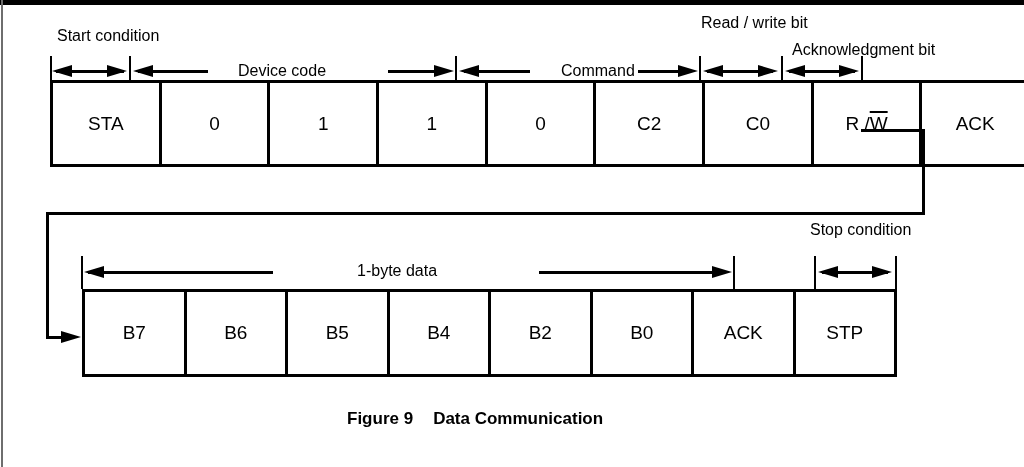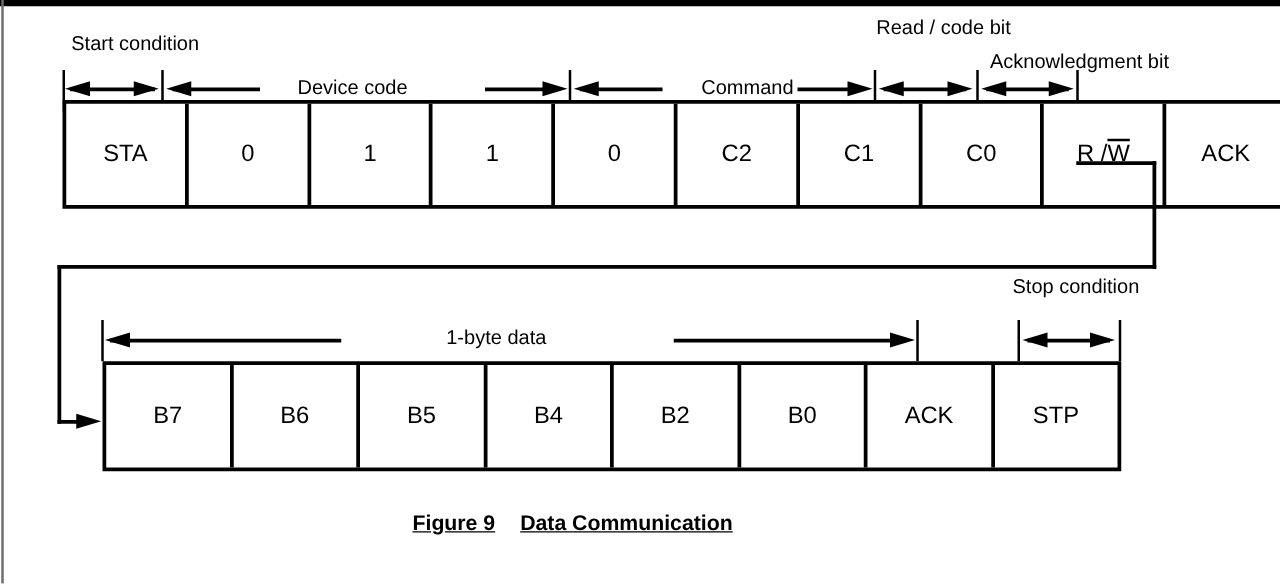--- a/index.html
+++ b/index.html
@@ -66,21 +66,21 @@
 </style>
 </head>
 <body>
 
 <div class="page">
 
   <div class="rule" style="left:0; top:0; width:1024px; height:5px;"></div>
   <div class="edge-rule" style="left:1px; top:0; width:2px; height:467px;"></div>
 
   <div class="lbl" style="left:57px; top:27px;">Start condition</div>
-  <div class="lbl" style="left:701px; top:14px;">Read / code bit</div>
+  <div class="lbl" style="left:701px; top:14px;">Read / write bit</div>
   <div class="lbl" style="left:792px; top:41px;">Acknowledgment bit</div>
   <div class="lbl" style="left:238px; top:62px;">Device code</div>
   <div class="lbl" style="left:537px; top:62px;margin-left:24px;">Command</div>
 
   <div class="tick" style="left:50px;  top:56px; height:34px;"></div>
   <div class="tick" style="left:129px; top:56px; height:34px;"></div>
   <div class="tick" style="left:455px; top:56px; height:34px;"></div>
   <div class="tick" style="left:699px; top:56px; height:34px;"></div>
   <div class="tick" style="left:781px; top:56px; height:34px;"></div>
   <div class="tick" style="left:861px; top:56px; height:34px;"></div>
@@ -107,21 +107,20 @@
   <div class="aline" style="left:789px; top:70px; width:66px;"></div>
   <div class="head-r" style="left:839px; top:65px;"></div>
 
   <div class="frame" style="left:50px; top:80px; width:981px; height:87px;">
     <div class="cell">STA</div>
     <div class="cell">0</div>
     <div class="cell">1</div>
     <div class="cell">1</div>
     <div class="cell">0</div>
     <div class="cell">C2</div>
-    <div class="cell">C1</div>
     <div class="cell">C0</div>
     <div class="cell">
         <span>R / </span>
         <span class="ov">W</span>
       </div>
     <div class="cell">ACK</div>
   </div>
 
   <div class="conn" style="left:861px; top:129px; width:64px; height:3px;"></div>
   <div class="conn" style="left:922px; top:129px; width:3px; height:86px;"></div>
@@ -151,17 +150,17 @@
     <div class="cell">B7</div>
     <div class="cell">B6</div>
     <div class="cell">B5</div>
     <div class="cell">B4</div>
     <div class="cell">B2</div>
     <div class="cell">B0</div>
     <div class="cell">ACK</div>
     <div class="cell">STP</div>
   </div>
 
-  <div class="caption" style="left:330px; top:409px;text-decoration:underline;">
+  <div class="caption" style="left:347px; top:409px;">
     <span>Figure 9</span><span class="gap"></span><span>Data Communication</span>
   </div>
 
 </div>
 
 </body></html>

